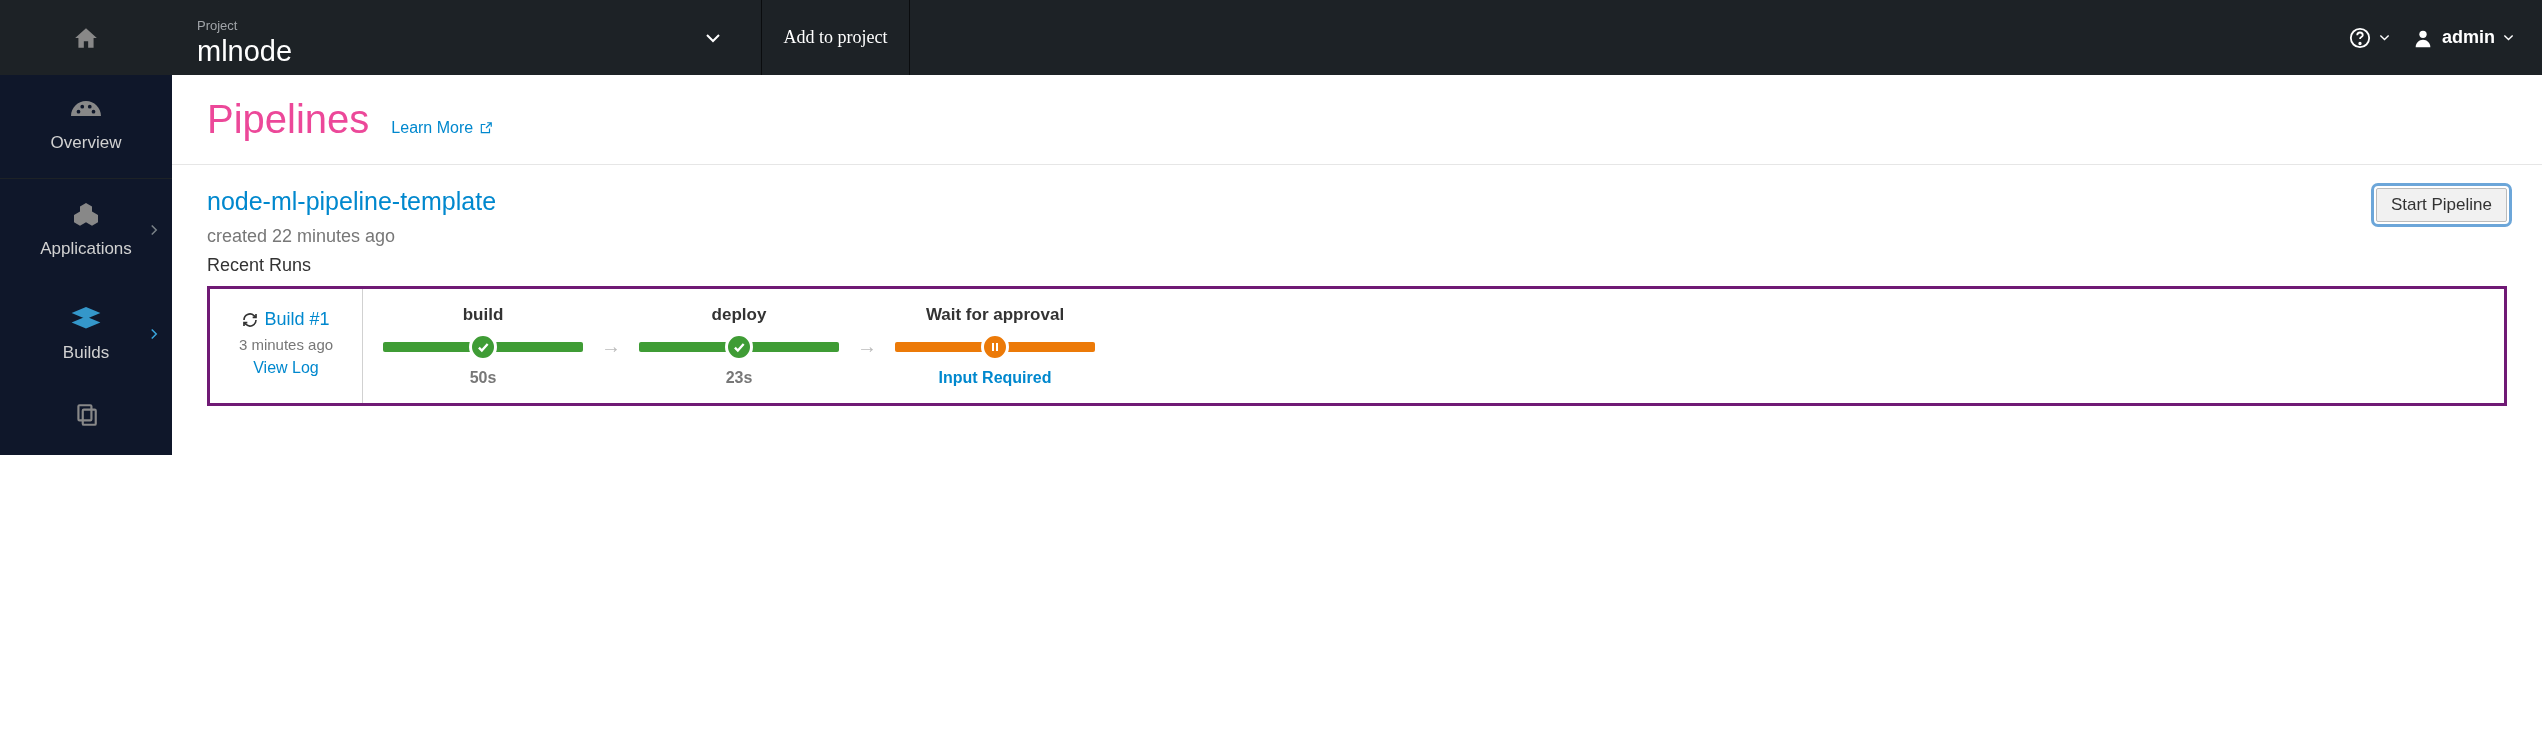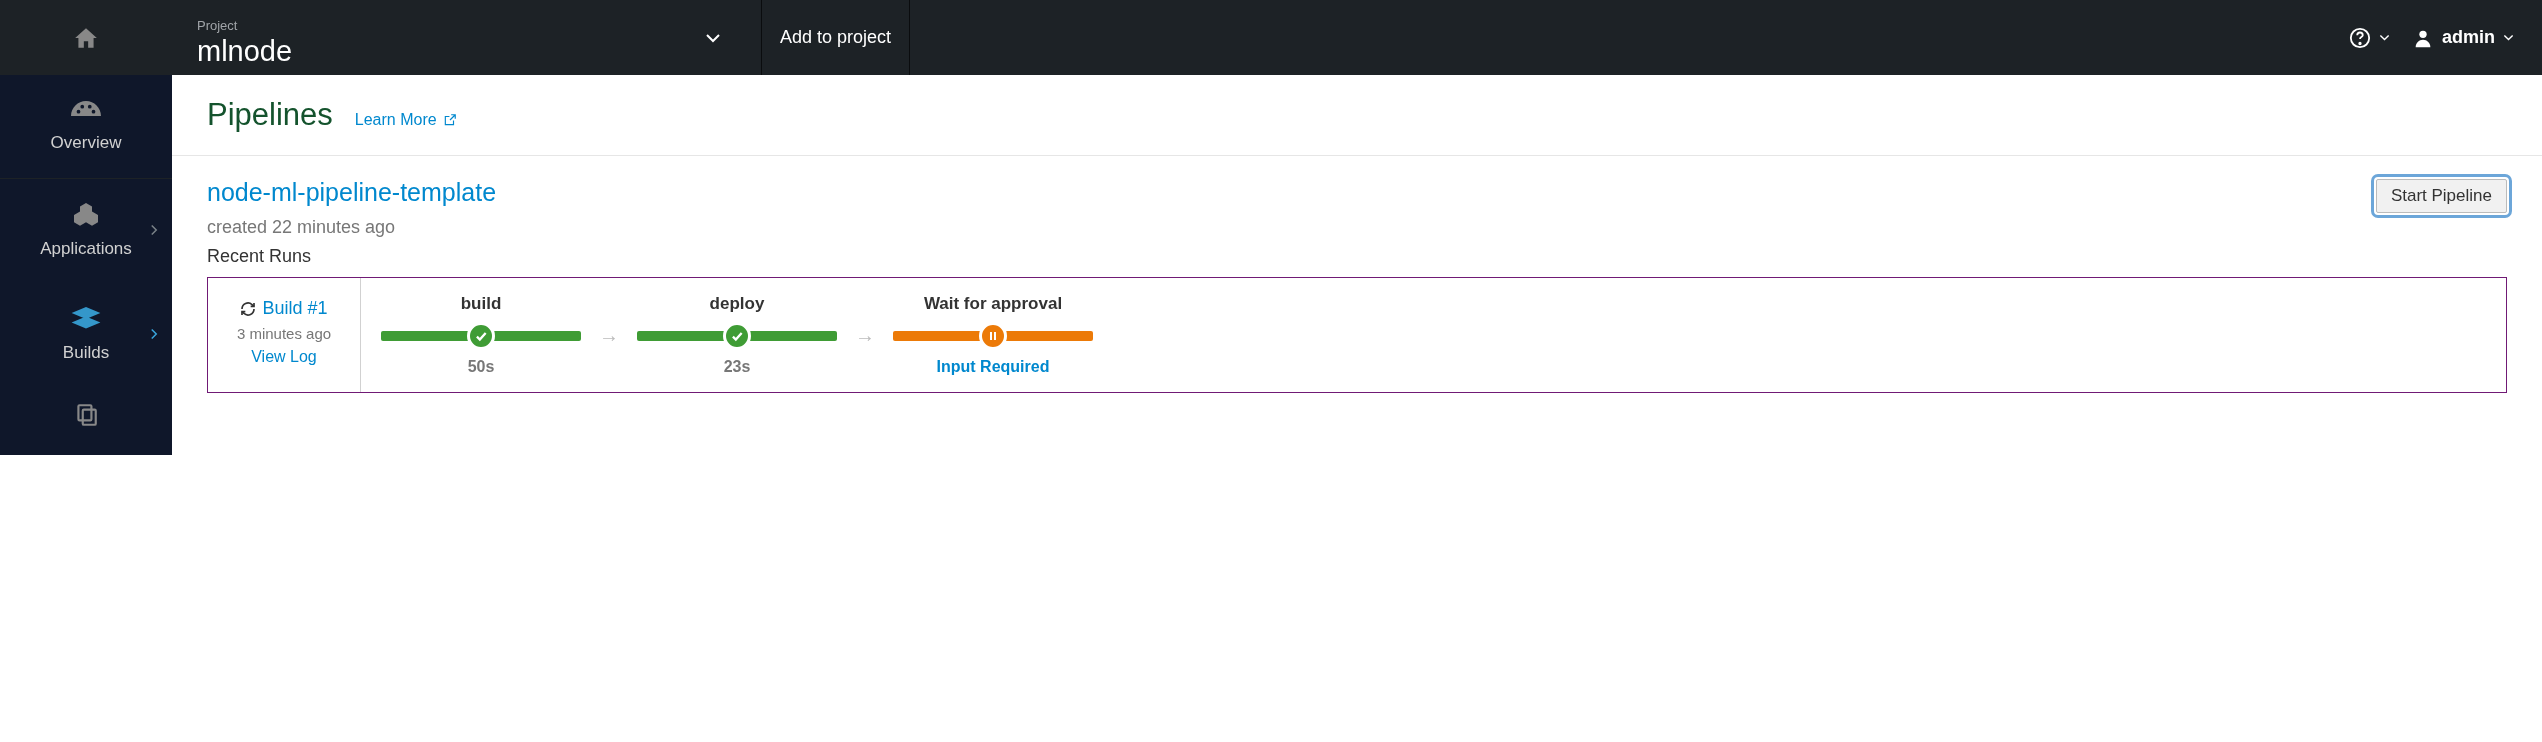--- a/index.html
+++ b/index.html
@@ -4,49 +4,49 @@
 <style>
 * { margin: 0; padding: 0; box-sizing: border-box; }
 body { font-family: -apple-system, BlinkMacSystemFont, "Segoe UI", Helvetica, Arial, sans-serif; background: #fff; color: #333; }
 
 .topbar { display: flex; height: 75px; background: #1d2226; color: #fff; }
 .topbar-home { width: 172px; display: flex; align-items: center; justify-content: center; }
 .topbar-project { flex: 0 0 590px; padding: 10px 25px 0; border-right: 1px solid #0a0c0e; display: flex; flex-direction: column; justify-content: center; position: relative; }
 .project-label { font-size: 13px; color: #a0a4a8; margin-bottom: 2px; }
 .project-name { font-size: 29px; font-weight: 300; color: #fff; }
 .project-caret { position: absolute; right: 40px; top: 50%; transform: translateY(-50%); }
-.topbar-add { flex: 0 0 148px; display: flex; align-items: center; justify-content: center; font-size: 18px; border-right: 1px solid #0a0c0e; cursor: pointer; }
+.topbar-add { flex: 0 0 148px; display: flex; align-items: center; justify-content: center; font-size: 18px; border-right: 1px solid #0a0c0e; cursor: pointer; font-family: Liberation Serif, serif; }
 .topbar-spacer { flex: 1; }
 .topbar-right { display: flex; align-items: center; padding-right: 28px; gap: 22px; }
 .help-group, .user-group { display: flex; align-items: center; gap: 8px; cursor: pointer; }
 .user-name { font-size: 18px; font-weight: bold; }
 
 .layout { display: flex; }
 .sidebar { width: 172px; background: #0f172a; min-height: 380px; }
 .sidebar-item { position: relative; display: flex; flex-direction: column; align-items: center; justify-content: center; height: 104px; color: #d1d1d1; cursor: pointer; }
 .sidebar-item.active .sidebar-icon svg { fill: #39a5dc; }
 .sidebar-item span.label { margin-top: 8px; font-size: 17px; }
 .sidebar-caret { position: absolute; right: 14px; top: 50%; transform: translateY(-50%); color: #7a8288; }
 .sidebar-item.active .sidebar-caret { color: #39a5dc; }
 .sidebar-item:first-child { border-bottom: 1px solid #1d2226; }
 
 .content { flex: 1; padding: 0; }
 .page-head { padding: 22px 35px 22px 35px; border-bottom: 1px solid #e6e6e6; display: flex; align-items: baseline; gap: 22px; }
-.page-title { font-size: 31px; font-weight: 300; color: #14532d; }
+.page-title { font-size: 40px; font-weight: 300; color: #ec4899; }
 .learn-more { color: #0088ce; font-size: 16px; display: inline-flex; align-items: center; gap: 6px; cursor: pointer; }
 
 .pipeline-block { padding: 22px 35px; }
 .pipeline-header { display: flex; align-items: baseline; justify-content: space-between; }
 .pipeline-title-group { display: flex; align-items: baseline; gap: 10px; flex-direction: column; }
 .pipeline-name { color: #0088ce; font-size: 25px; font-weight: 400; }
 .pipeline-created { color: #777; font-size: 18px; }
 .start-btn { background: #f1f1f1; border: 1px solid #bbb; outline: 3px solid #6ca6d9; outline-offset: 2px; padding: 6px 14px; font-size: 17px; color: #333; cursor: pointer; border-radius: 2px; }
 .recent-runs { font-size: 18px; color: #333; margin-top: 8px; }
 
-.runs-box { border: 1px solid #701a75; margin-top: 10px; display: flex; }
+.runs-box { border: 3px solid #701a75; margin-top: 10px; display: flex; }
 .run-meta { width: 153px; border-right: 1px solid #d1d1d1; padding: 20px 10px; display: flex; flex-direction: column; align-items: center; gap: 6px; }
 .build-link { color: #0088ce; font-size: 18px; display: flex; align-items: center; gap: 6px; cursor: pointer; }
 .run-age { color: #777; font-size: 15px; }
 .view-log { color: #0088ce; font-size: 16px; cursor: pointer; }
 
 .stages { flex: 1; display: flex; align-items: center; padding: 16px 20px; gap: 18px; font-weight: bold; }
 .stage { display: flex; flex-direction: column; align-items: center; gap: 10px; width: 200px; }
 .stage-name { font-size: 17px; color: #333; }
 .stage-bar-wrap { position: relative; width: 200px; height: 24px; display: flex; align-items: center; justify-content: center; }
 .stage-bar { height: 10px; width: 100%; border-radius: 2px; }

